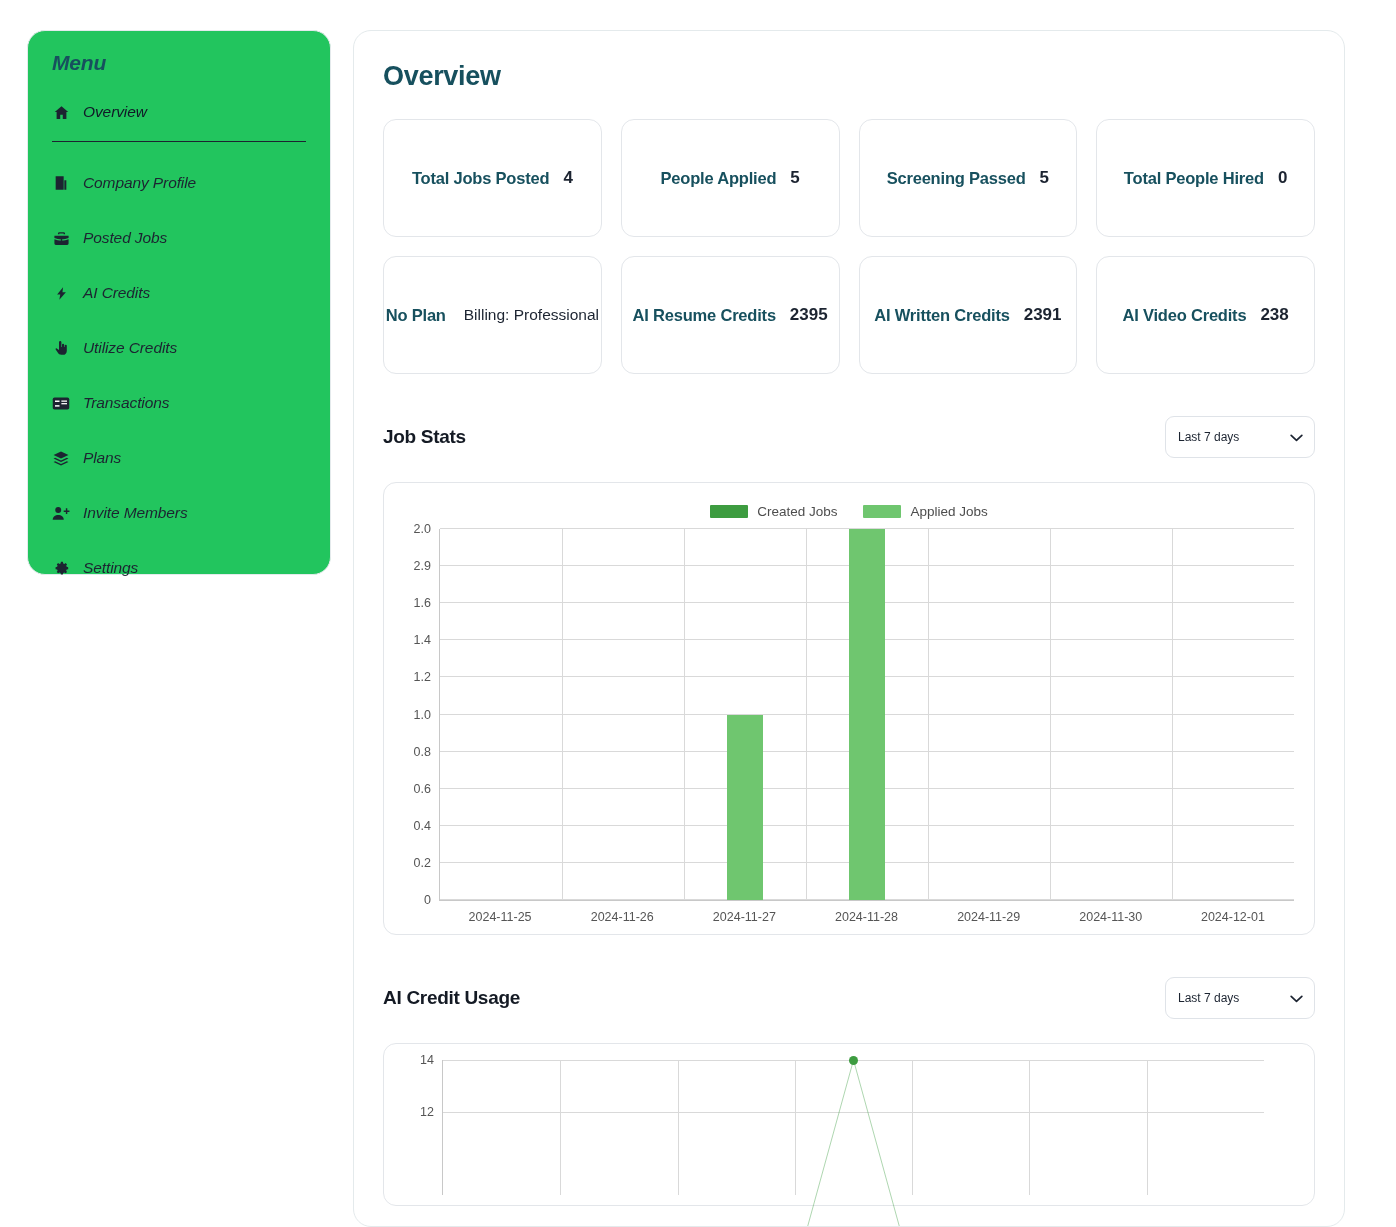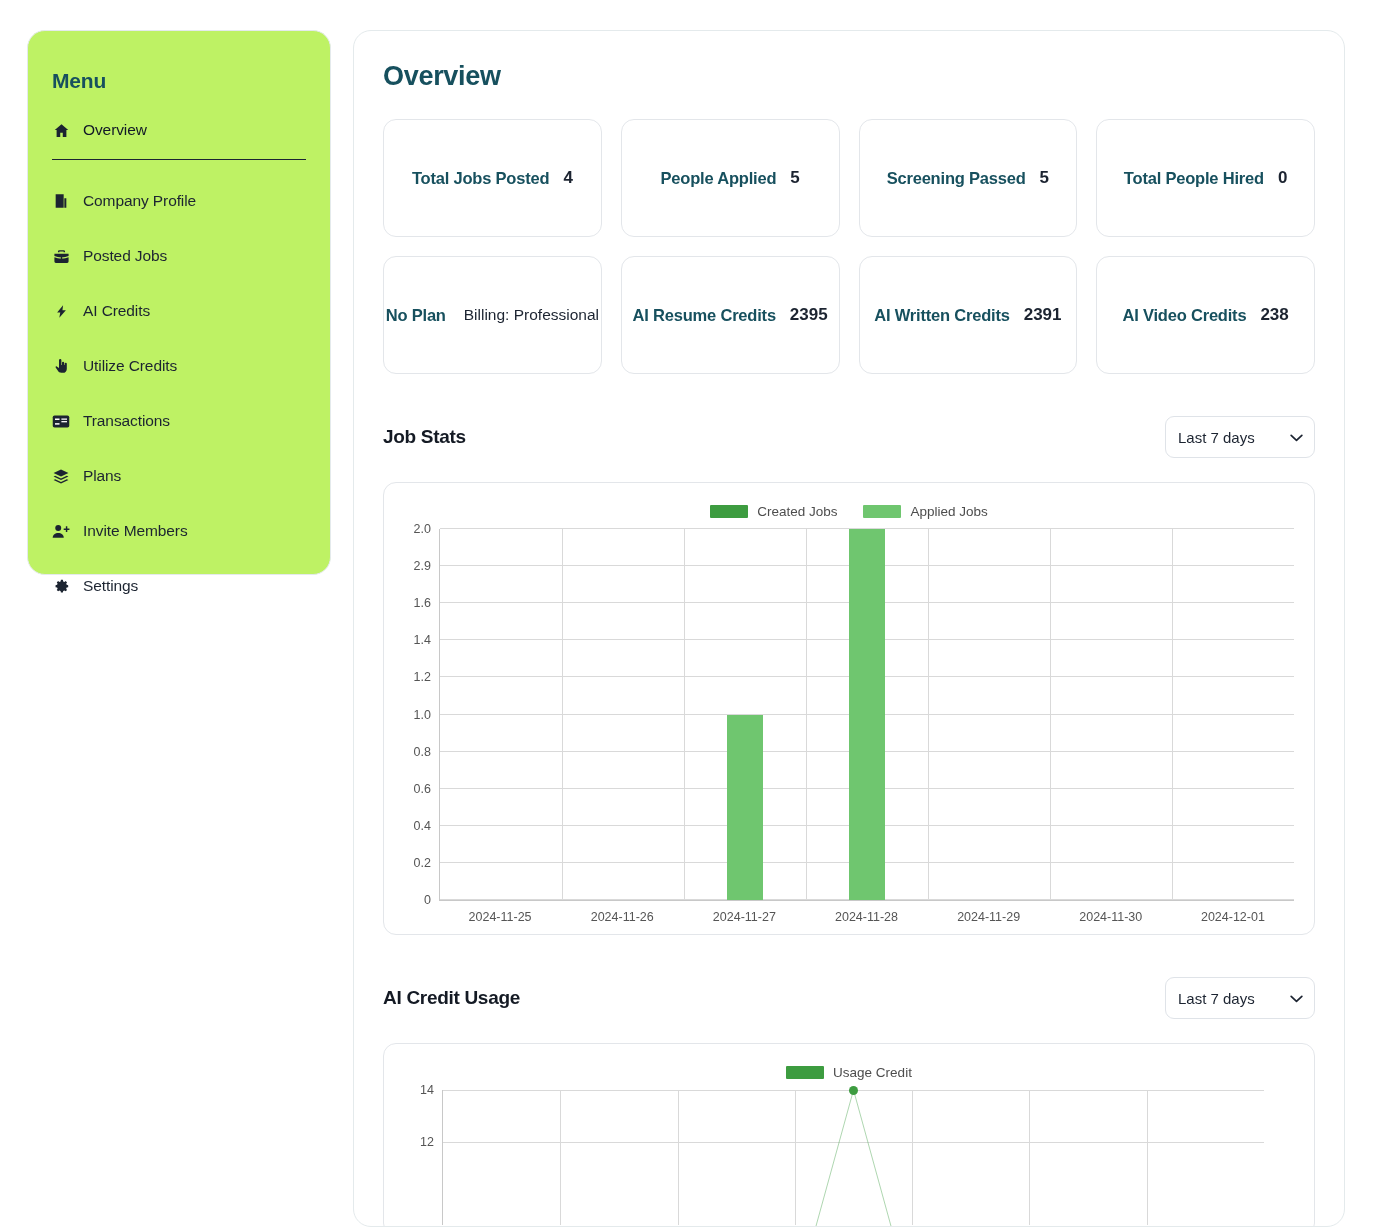--- a/index.html
+++ b/index.html
@@ -19,24 +19,25 @@
     display: flex;
     gap: 22px;
     padding: 30px 0 0 27px;
   }
 
   
   .sidebar {
     width: 304px;
     flex: 0 0 304px;
     height: 545px;
-    background: #bef264;
+    background: #22c55e;
     border: 1px solid #e4eaec;
     border-radius: 18px;
-    padding: 38px 24px 24px 24px;
+    padding: 20px 24px 24px 24px;
+    font-style: italic;
   }
   .menu-title {
     font-size: 21px;
     font-weight: 700;
     color: #17505e;
     letter-spacing: -0.2px;
     margin-bottom: 22px;
   }
   .nav-item {
     display: flex;
@@ -145,21 +146,21 @@
   }
   .range-select {
     appearance: none;
     -webkit-appearance: none;
     width: 150px;
     height: 42px;
     border: 1px solid #dfe3e8;
     border-radius: 9px;
     background: #fff;
     font-family: "Liberation Sans", sans-serif;
-    font-size: 15px;
+    font-size: 12px;
     color: #1c2431;
     padding: 0 12px;
     cursor: pointer;
   }
   .select-wrap { position: relative; display: inline-block; }
   .select-wrap .chev {
     position: absolute;
     right: 12px;
     top: 50%;
     transform: translateY(-50%);
@@ -487,26 +488,20 @@
         </select>
         <span class="chev">
           <svg width="13" height="8" viewBox="0 0 14 9" fill="none" stroke="currentColor" stroke-width="1.9" stroke-linecap="round" stroke-linejoin="round">
               <path d="M1 1.5 7 7.2 13 1.5"></path>
             </svg>
         </span>
       </span>
     </div>
 
     <div class="chart-card">
-      <div class="chart-legend">
-        <span class="legend-entry">
-          <span class="legend-swatch" style="background:#3d9c40"></span>
-          <span class="legend-text">Usage Credit</span>
-        </span>
-      </div>
       <div class="plot-line" id="line-plot">
           <div class="gridline-h" style="top: 0px;"></div>
           <div class="ytick" style="top: 0px; bottom: auto; transform: translateY(-50%);">14</div>
           <div class="gridline-h" style="top: 52px;"></div>
           <div class="ytick" style="top: 52px; bottom: auto; transform: translateY(-50%);">12</div>
           <div class="gridline-v" style="left: 14.2857%;"></div>
           <div class="gridline-v" style="left: 28.5714%;"></div>
           <div class="gridline-v" style="left: 42.8571%;"></div>
           <div class="gridline-v" style="left: 57.1429%;"></div>
           <div class="gridline-v" style="left: 71.4286%;"></div>

